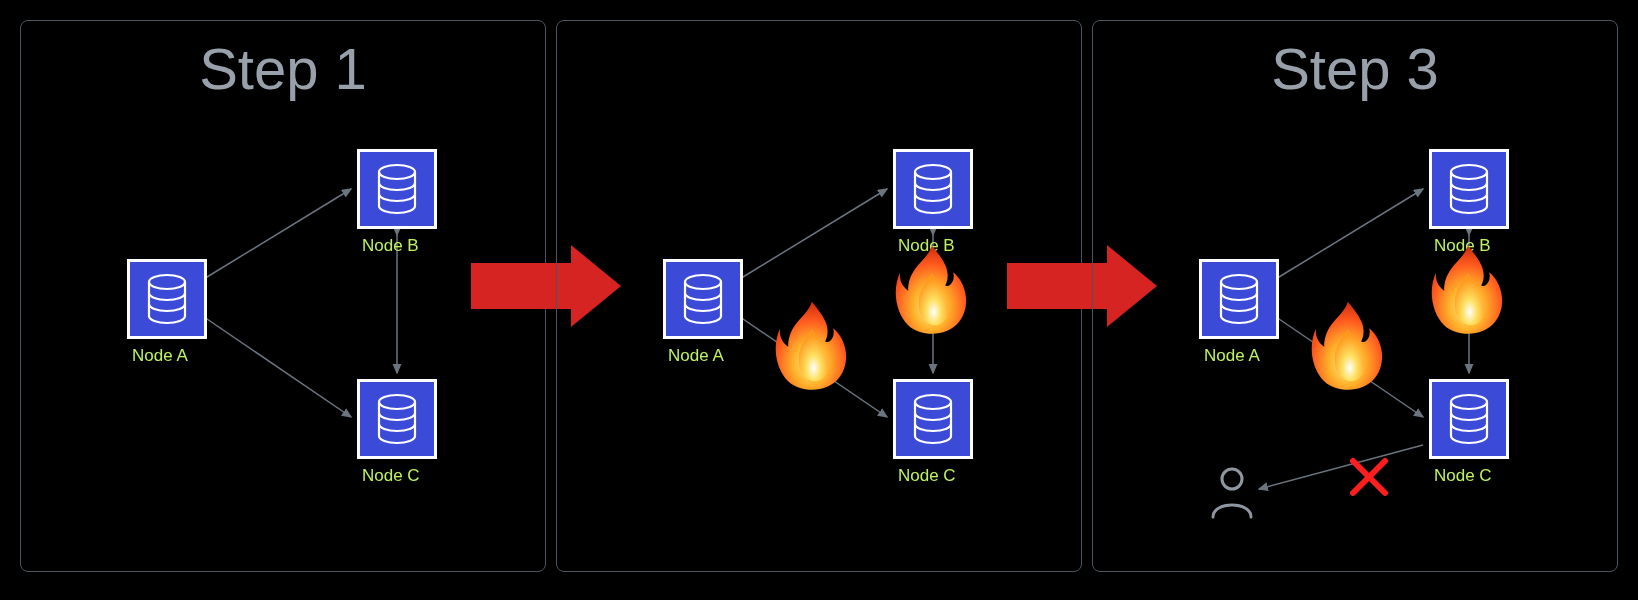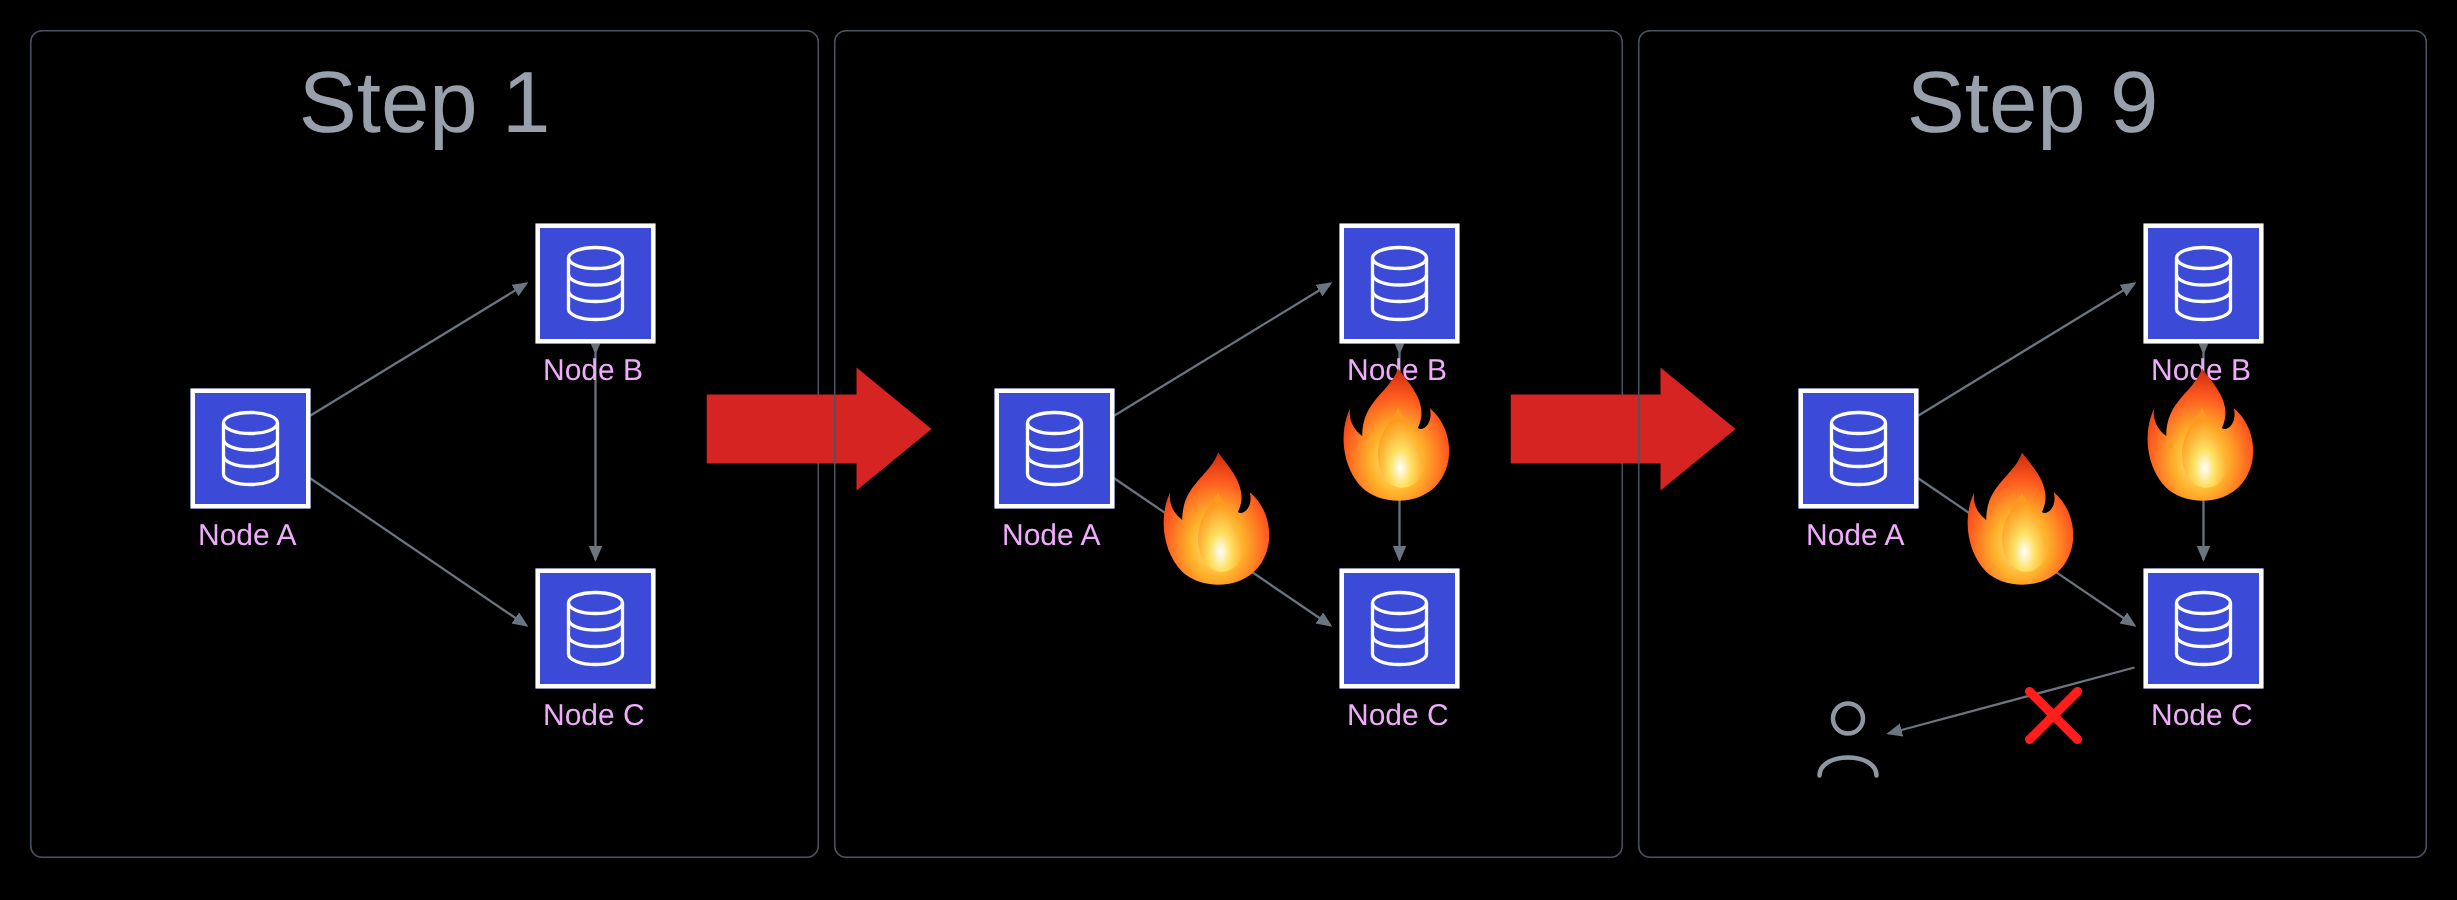--- a/index.html
+++ b/index.html
@@ -44,22 +44,22 @@
     box-sizing: border-box;
     display: flex;
     align-items: center;
     justify-content: center;
   }
   .node-label {
     position: absolute;
     top: 84px;
     left: 0;
     width: 100%;
-    font-size: 20px;
-    color: #f0abfc;
+    font-size: 17px;
+    color: #bef264;
     text-align: left;
     padding-left: 2px;
     white-space: nowrap;
   }
   svg { display: block; }
 </style>
 </head>
 <body>
 
 <div class="stage">
@@ -204,21 +204,21 @@
       <path d="M32 2 C28 14 14 18 14 36 C6 30 8 22 8 22 C2 34 4 52 14 62 C22 70 42 72 52 60 C62 48 58 30 48 22 C50 30 44 34 42 32 C48 20 38 10 32 2 Z" fill="url(#fg2c)"></path>
       <path d="M32 22 C28 30 22 34 22 46 C22 56 28 62 34 62 C42 62 46 54 44 46 C42 40 36 36 38 28 C36 30 34 26 32 22 Z" fill="url(#fg2d)"></path>
     </svg>
   </div>
 
   <svg width="154" height="90" style="position:absolute; left:1007px; top:241px;">
     <path d="M0 22 L100 22 L100 4 L150 45 L100 86 L100 68 L0 68 Z" fill="#d62423"></path>
   </svg>
 
   <div class="panel" style="left:1092px; width:526px;">
-    <div class="panel-title">Step 9</div>
+    <div class="panel-title">Step 3</div>
 
     <svg width="526" height="552" style="position:absolute;left:0;top:0;">
       <defs>
         <marker id="ah3" markerWidth="10" markerHeight="10" refX="6" refY="3" orient="auto">
           <path d="M0,0 L7,3 L0,6 Z" fill="#6b7580"></path>
         </marker>
       </defs>
       <line x1="186" y1="256" x2="330" y2="168" stroke="#6b7580" stroke-width="1.5" marker-end="url(#ah3)" marker-start="url(#ah3)"></line>
       <line x1="186" y1="298" x2="330" y2="396" stroke="#6b7580" stroke-width="1.5" marker-end="url(#ah3)" marker-start="url(#ah3)"></line>
       <line x1="376" y1="214" x2="376" y2="352" stroke="#6b7580" stroke-width="1.5" marker-end="url(#ah3)" marker-start="url(#ah3)"></line>

